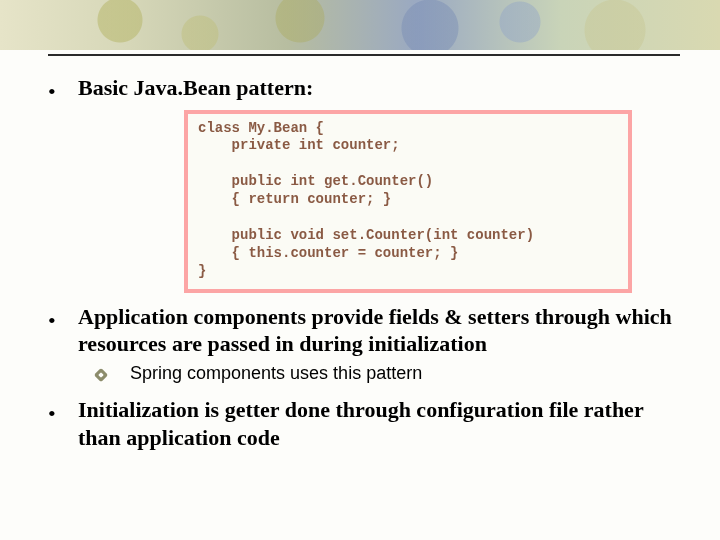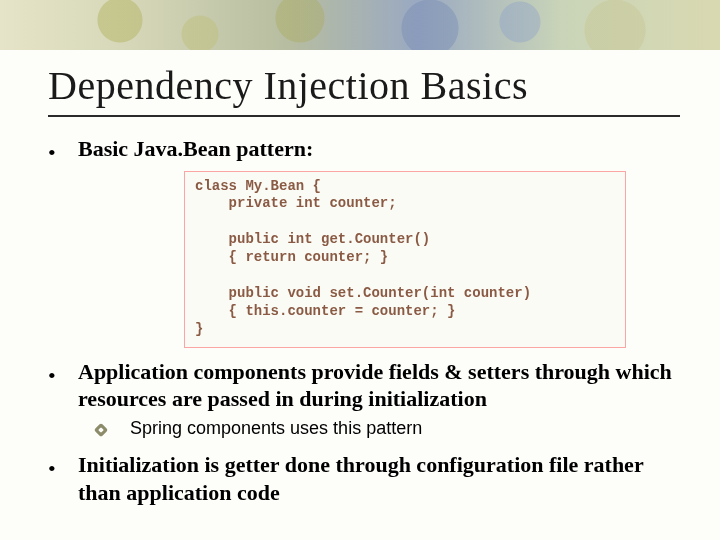--- a/index.html
+++ b/index.html
@@ -95,39 +95,38 @@
     position: absolute;
     left: 3px; top: 5px;
     width: 4px; height: 4px;
     background: #fdfdfa;
     border-radius: 1px;
     transform: rotate(45deg);
   }
   .code-box {
     margin: 4px 0 10px 136px;
     width: 420px;
-    border: 1px solid #fca5a5;
+    border: 4px solid #fca5a5;
     background: #fbfbf5;
     padding: 6px 10px 8px 10px;
     font-family: "Courier New", Courier, monospace;
     font-size: 14px;
     font-weight: bold;
     color: #8a5a44;
     line-height: 1.28;
     white-space: pre;
   }
 </style>
 </head>
 <body>
 
 <div class="slide">
   <div class="banner"></div>
 
   <div class="content">
-    <div class="title">Dependency Injection Basics</div>
     <hr class="hr">
 
     <div class="b1">
       <span class="dot">•</span>
       <span class="txt">Basic Java.Bean pattern:</span>
     </div>
 
     <div class="code-box">class My.Bean {
     private int counter;
 

